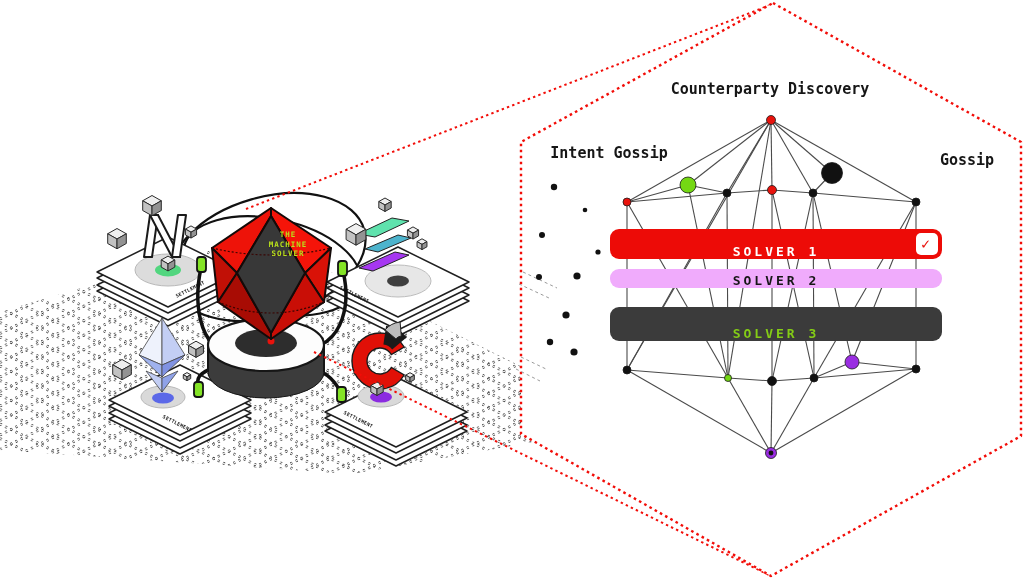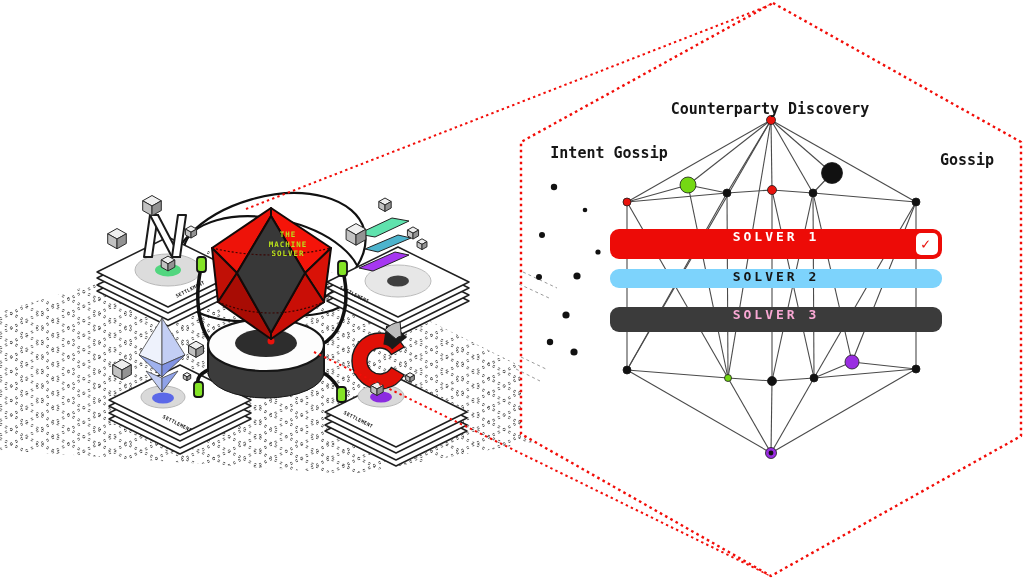--- a/index.html
+++ b/index.html
@@ -7,21 +7,21 @@
          font-family:"DejaVu Sans Mono", monospace;}
   svg{position:absolute;left:0;top:0;}
   
   .gdk{stroke:#2e2e2e;stroke-width:2.6;stroke-dasharray:2 3.8;}
   .glt{stroke:#ffffff;stroke-width:1.2;stroke-dasharray:2 3.8;}
   .plate{fill:#ffffff;stroke:#1f1f1f;stroke-width:1.5;stroke-linejoin:round;}
   .edge{stroke:#4a4a4a;stroke-width:1.1;}
   .hexlabel{position:absolute;transform:translateX(-50%);white-space:nowrap;
             font-weight:700;font-size:15px;color:#161616;pointer-events:none;}
   .solver{position:absolute;left:610px;width:332px;border-radius:9px;
-          display:flex;align-items:flex-start;justify-content:center;
+          display:flex;align-items:flex-end;justify-content:center;
           font-weight:700;font-size:13px;letter-spacing:3px;cursor:pointer;}
   .check{position:absolute;right:4px;top:4px;width:22px;height:22px;background:#fff;
          border-radius:5px;display:flex;align-items:center;justify-content:center;
          color:#e8100a;font-size:15px;font-weight:900;}
   .machinetext{position:absolute;left:264px;top:230px;width:48px;text-align:center;
                font-size:7.5px;line-height:9.5px;font-weight:700;letter-spacing:1px;
                color:#b9e11b;pointer-events:none;}
   .settle{position:absolute;font-size:8px;font-weight:700;color:#141414;
           letter-spacing:0.5px;transform-origin:left center;white-space:nowrap;pointer-events:none;}
 </style>
@@ -439,41 +439,41 @@
         <circle cx="728" cy="378" r="3.5" fill="#74d813" stroke="#1a1a1a" stroke-width="0.8"></circle>
         <circle cx="772" cy="381" r="4.5" fill="#111" stroke="#1a1a1a" stroke-width="0.8"></circle>
         <circle cx="814" cy="378" r="4" fill="#111" stroke="#1a1a1a" stroke-width="0.8"></circle>
         <circle cx="852" cy="362" r="7" fill="#9a2de2" stroke="#1a1a1a" stroke-width="0.8"></circle>
         <circle cx="916" cy="369" r="4" fill="#111" stroke="#1a1a1a" stroke-width="0.8"></circle>
         <circle cx="771" cy="453" r="5.5" fill="#9a2de2" stroke="#1a1a1a" stroke-width="0.8"></circle>
         <circle cx="771" cy="453" r="2.4" fill="#111"></circle>
       </g>
 </svg>
 
-<div class="hexlabel" style="left:770px;top:100px">Counterparty Discovery</div>
+<div class="hexlabel" style="left:770px;top:80px">Counterparty Discovery</div>
 <div class="hexlabel" style="left:609px;top:144px">Intent Gossip</div>
 <div class="hexlabel" style="left:967px;top:151px">Gossip</div>
 
 <div class="machinetext">
   <div>THE</div>
   <div>MACHINE</div>
   <div>SOLVER</div>
 </div>
 
 <span class="settle" style="left:176px;top:292px;transform:rotate(-26.5deg) scale(0.6)">SETTLEMENT</span>
 <span class="settle" style="left:340px;top:283px;transform:rotate(26.5deg) scale(0.6)">SETTLEMENT</span>
 <span class="settle" style="left:163px;top:412px;transform:rotate(26.5deg) scale(0.6)">SETTLEMENT</span>
 <span class="settle" style="left:344px;top:408px;transform:rotate(26.5deg) scale(0.6)">SETTLEMENT</span>
 
 <div class="solver" style="top:229px;height:30px;background:#ed0b07;color:#fff">
   <span>SOLVER 1</span>
   <div class="check">
     <span>✓</span>
   </div>
 </div>
-<div class="solver" style="top:269px;height:19px;background:#7dd3fc;color:#161616">
+<div class="solver" style="top:269px;height:19px;background:#f0abfc;color:#161616">
   <span>SOLVER 2</span>
 </div>
-<div class="solver" style="top:307px;height:25px;background:#3b3b3b;color:#f9a8d4">
+<div class="solver" style="top:307px;height:34px;background:#3b3b3b;color:#84cc16">
   <span>SOLVER 3</span>
 </div>
 
 </div>
 
 </body></html>

